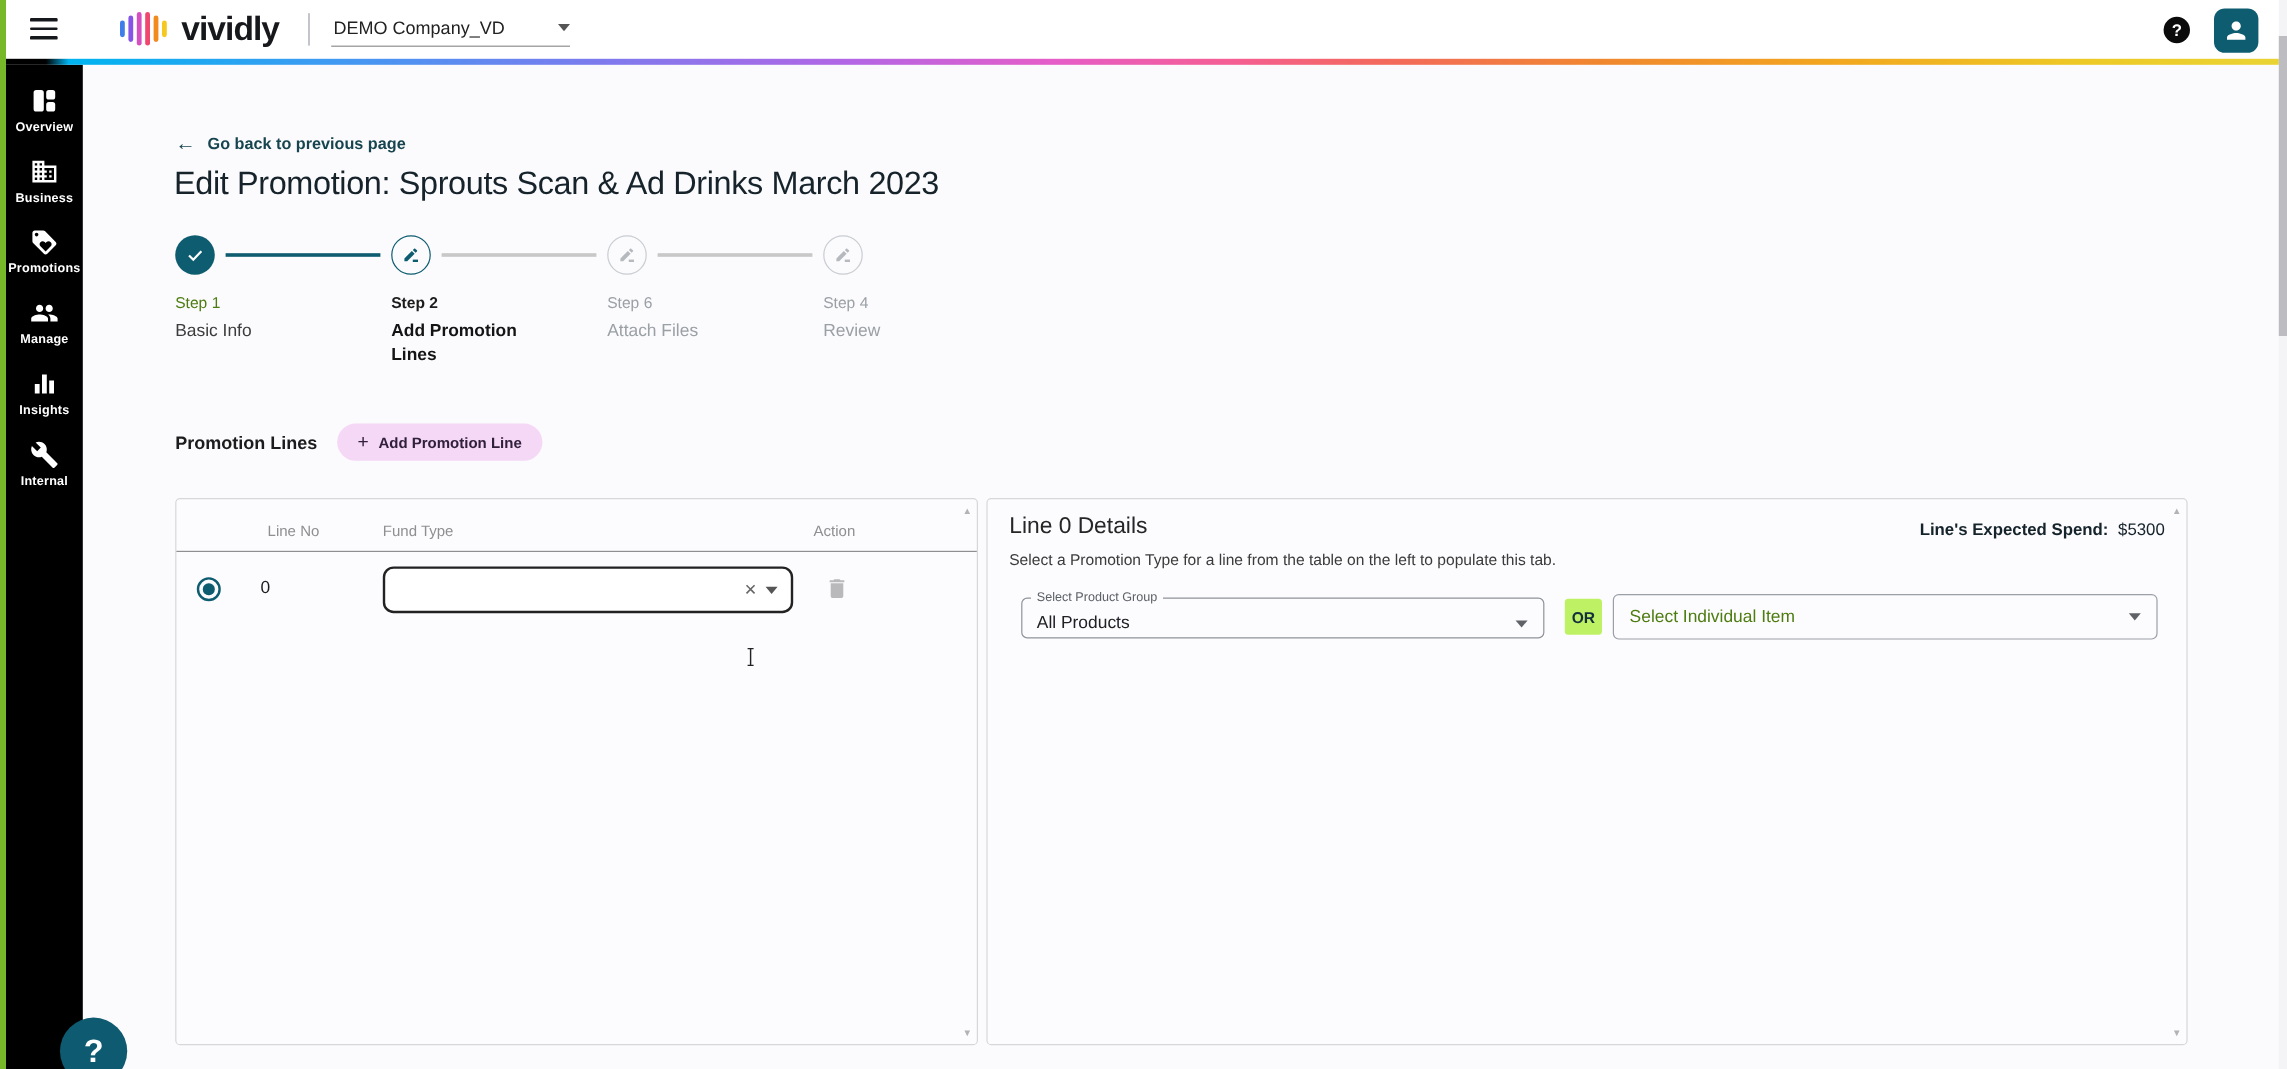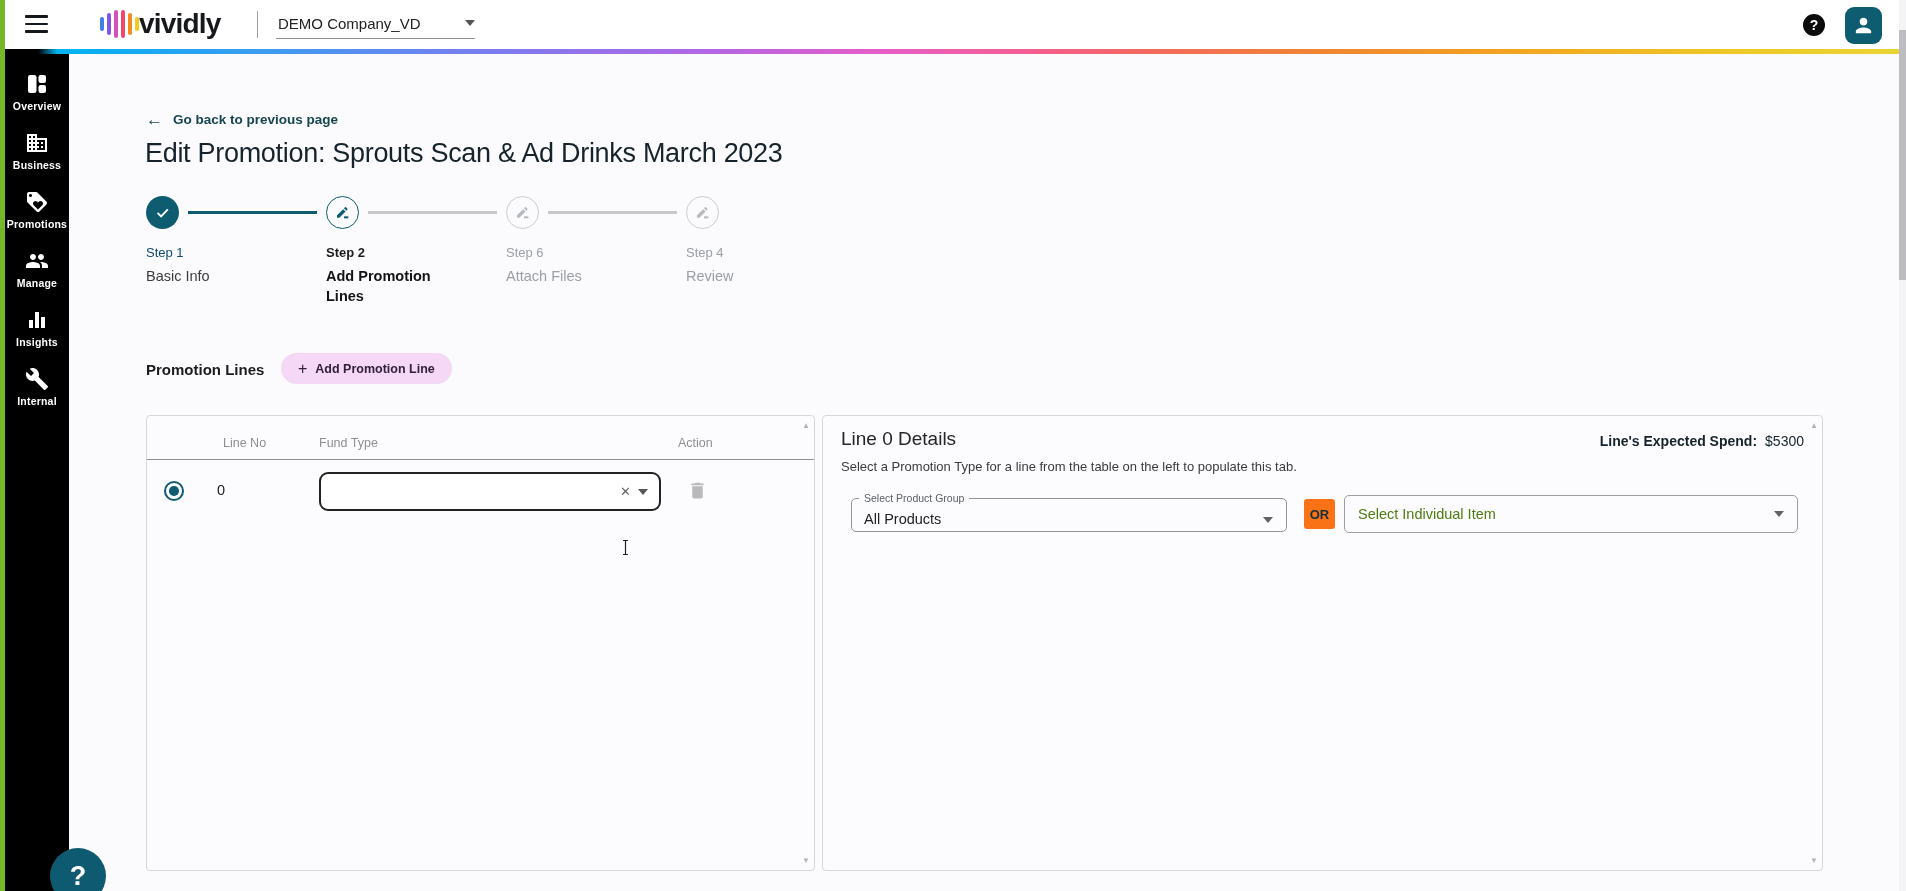--- a/index.html
+++ b/index.html
@@ -13,21 +13,21 @@
 
   
   .topbar { position:absolute; top:0; left:0; width:1906px; height:49px; background:#ffffff; z-index:20; }
   .green-strip { position:absolute; top:0; left:0; width:5px; height:891px; background:#76b82a; z-index:40; }
   .rainbow { position:absolute; top:49px; left:0; width:1906px; height:5px; z-index:21;
     background:linear-gradient(90deg,#000 0%,#000 2%,#00b4f0 3%,#3d9bf2 14%,#7c7bee 26%,#b266e5 37%,#e55dc8 46%,#f55e92 54%,#f3685f 60%,#f0872f 70%,#f2a61f 80%,#edc926 91%,#e9d435 100%); }
 
   .hamburger { position:absolute; left:25px; top:15px; width:23px; height:18px; display:flex; flex-direction:column; justify-content:space-between; cursor:pointer; }
   .hamburger span { display:block; width:23px; height:2.6px; background:#15181c; border-radius:1px; }
 
-  .brand { position:absolute; left:100px; top:6px; display:flex; align-items:center; gap:0; cursor:pointer; }
+  .brand { position:absolute; left:100px; top:6px; display:flex; align-items:center; gap:12px; cursor:pointer; }
   .logo-bars { display:flex; align-items:center; gap:3px; height:36px; }
   .logo-bars i { display:block; width:4px; border-radius:2px; }
   .logo-bars i:nth-child(1){ height:14px; background:#3f7de8; }
   .logo-bars i:nth-child(2){ height:22px; background:#8655e6; }
   .logo-bars i:nth-child(3){ height:28px; background:#d44fc0; }
   .logo-bars i:nth-child(4){ height:28px; background:#f0476e; }
   .logo-bars i:nth-child(5){ height:22px; background:#f28a1e; }
   .logo-bars i:nth-child(6){ height:14px; background:#f4c81e; }
   .brand-name { font-size:28px; font-weight:700; letter-spacing:-0.8px; color:#16181c; }
 
@@ -58,21 +58,21 @@
   .step-circle { position:absolute; top:196px; width:33px; height:33px; border-radius:50%; display:flex; align-items:center; justify-content:center; cursor:pointer; background:transparent; }
   .step-circle[data-state="complete"] { background:#0d5c70; }
   .step-circle[data-state="active"]   { border:1.6px solid #0d5c70; color:#0d5c70; }
   .step-circle[data-state="upcoming"] { border:1.6px solid #c9cdd1; color:#b6babe; }
   .step-circle svg { width:16px; height:16px; fill:currentColor; }
   .step-circle .check { width:17px; height:17px; }
   .connector { position:absolute; top:211px; height:3px; }
   .connector[data-state="complete"] { background:#0d5c70; }
   .connector[data-state="upcoming"] { background:#c8c8c8; }
   .step-label { position:absolute; top:245px; width:125px; }
-  .step-label .num { font-size:13px; color:#0c4a6e; margin-bottom:6px; }
+  .step-label .num { font-size:13px; color:#4d7c0f; margin-bottom:6px; }
   .step-label .name { font-size:14.5px; color:#3c3c3c; line-height:20px; }
   .step-label[data-state="active"] .num { font-weight:600; color:#1c1c1c; }
   .step-label[data-state="active"] .name { font-weight:700; color:#141414; }
   .step-label[data-state="upcoming"] .num,
   .step-label[data-state="upcoming"] .name { color:#9aa0a4; }
 
   
   .pl-heading { position:absolute; left:146px; top:361px; font-size:15px; font-weight:700; color:#1c1c1c; }
   .add-line-btn { position:absolute; left:281px; top:353px; height:31px; padding:0 17px; border-radius:16px; border:none; background:#f5d7f6; display:flex; align-items:center; gap:8px; cursor:pointer; color:#31203c; }
   .add-line-btn .plus { font-size:16px; font-weight:500; line-height:1; }
@@ -110,21 +110,21 @@
   .ld-spend { position:absolute; right:18px; top:17px; font-size:14px; color:#15232b; }
   .ld-spend .lab { font-weight:700; }
   .ld-spend .val { font-weight:400; margin-left:8px; }
   .ld-desc { position:absolute; left:18px; top:43px; font-size:13px; color:#3b3b3b; }
 
   .pg-fieldset { position:absolute; left:28px; top:76px; width:436px; height:40px; border:1px solid #8f9499; border-radius:5px; cursor:pointer; }
   .pg-fieldset legend { margin-left:7px; padding:0 5px; font-size:10.5px; color:#5c6166; }
   .pg-value { position:absolute; left:12px; top:7px; font-size:14.5px; color:#202124; }
   .pg-caret { position:absolute; right:13px; top:13px; border-top-color:#5f6368; }
 
-  .or-chip { position:absolute; left:481px; top:83px; width:31px; height:30px; background:#f97316; border-radius:3px; display:flex; align-items:center; justify-content:center; font-size:13px; font-weight:600; color:#14303c; }
+  .or-chip { position:absolute; left:481px; top:83px; width:31px; height:30px; background:#bef264; border-radius:3px; display:flex; align-items:center; justify-content:center; font-size:13px; font-weight:600; color:#14303c; }
   .item-select { position:absolute; left:521px; top:79px; width:454px; height:38px; border:1px solid #9aa0a6; border-radius:5px; cursor:pointer; display:flex; align-items:center; justify-content:space-between; padding:0 13px; }
   .item-placeholder { font-size:14.5px; color:#4d7c0f; }
   .item-caret { border-top-color:#5f6368; }
 
   
   .win-scroll { position:absolute; right:0; top:0; width:7px; height:891px; background:#f4f3f6; z-index:50; }
   .win-thumb { position:absolute; right:0; top:30px; width:7px; height:250px; background:#bdbdc1; cursor:pointer; }
 </style>
 </head>
 <body>

